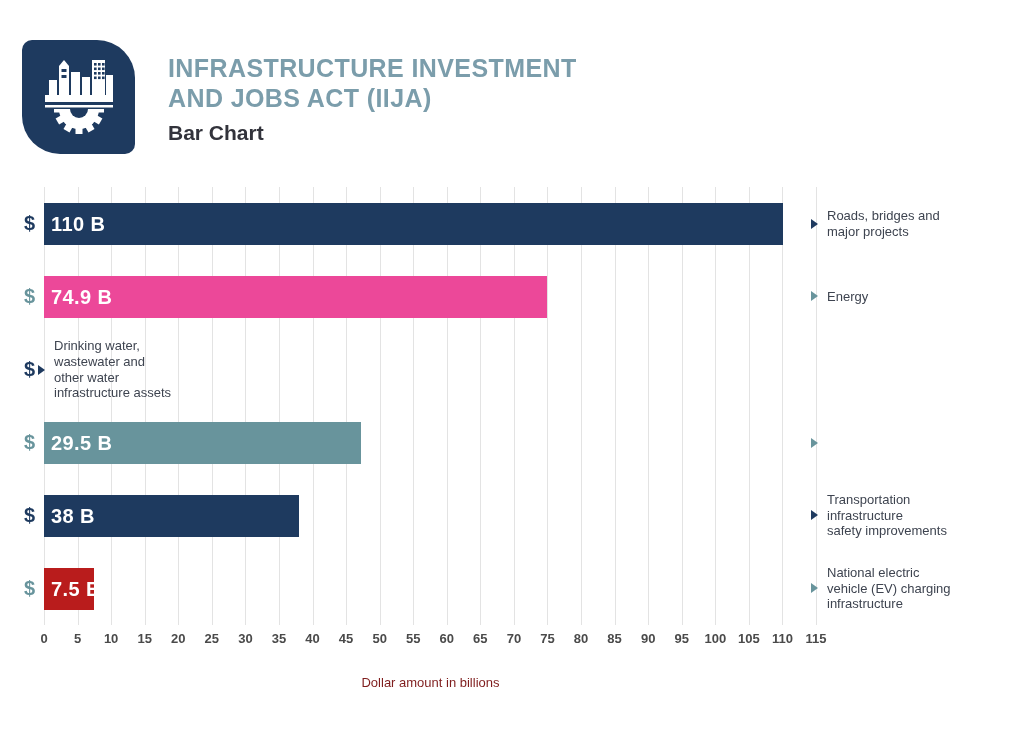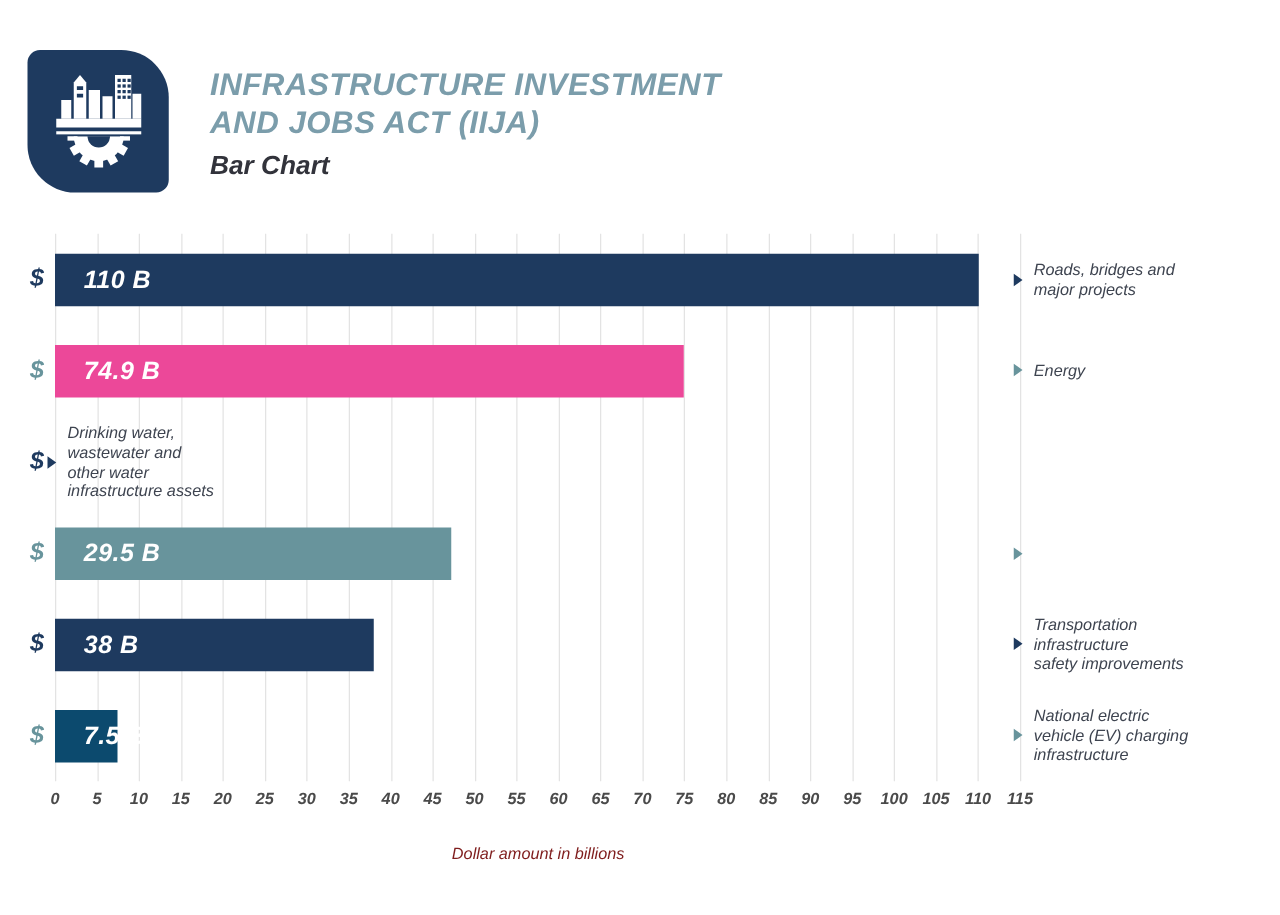--- a/index.html
+++ b/index.html
@@ -1,19 +1,19 @@
 <!DOCTYPE html>
 <html style="--navy: #1E3A5F; --teal: #68949C; --grid: #E3E3E3; --title-color: #7B9DAB; --text: #3E4450; --tick: #4A4A4A;"><head>
 <meta charset="utf-8">
 <style>
   * { margin:0; padding:0; box-sizing:border-box; }
   html,body { background:#fff; }
   .page {
     position:relative; width:1024px; height:732px; background:#fff;
-    font-family:"Liberation Sans", sans-serif; overflow:hidden;font-style:italic;
+    font-family:"Liberation Sans", sans-serif; overflow:hidden;
   }
 
   
   .logo {
     position:absolute; left:22px; top:40px; width:113px; height:114px;
     background:var(--navy,#1E3A5F);
     border-radius:10px 38px 10px 38px;
   }
   .logo svg { position:absolute; left:0; top:0; width:113px; height:114px; }
   .titles { position:absolute; left:168px; top:53px; width:480px; }
@@ -27,21 +27,21 @@
   .gridlines { position:absolute; left:44px; top:187px; width:773px; height:438px; }
   .gridline { position:absolute; top:0; bottom:0; width:1px; background:var(--grid,#E3E3E3); }
 
   .rows { position:absolute; left:24px; top:187px; width:990px; height:438px; display:flex; flex-direction:column; }
   .row { height:73px; display:flex; align-items:center; }
   .dollar { width:20px; font-size:20px; font-weight:700; }
   .track { position:relative; width:773px; height:42px; }
   .bar { position:absolute; left:0; top:0; height:42px; }
   .bar-value {
     position:absolute; left:7px; top:0; line-height:42px; white-space:nowrap;
-    color:#fff; font-size:20px; font-weight:700; letter-spacing:0.4px;margin-left:16px;
+    color:#fff; font-size:20px; font-weight:700; letter-spacing:0.4px;
   }
   .anno { display:flex; align-items:center; margin-left:-6px; }
   .arrow {
     width:0; height:0; flex:0 0 auto;
     border-top:5px solid transparent; border-bottom:5px solid transparent;
     border-left:7px solid var(--navy,#1E3A5F);
   }
   .cat-label { margin-left:9px; font-size:13px; line-height:15.8px; color:var(--text,#3E4450); }
   .cat-label div { white-space:nowrap; }
 
@@ -207,21 +207,21 @@
           <div class="cat-label">
             <div class="">Transportation</div>
             <div class="">infrastructure</div>
             <div class="">safety improvements</div>
           </div>
         </div>
       </div>
       <div class="row">
         <div class="dollar" style="color: rgb(104, 148, 156);">$</div>
         <div class="track">
-          <div class="bar" style="width: 6.52174%; background: #0c4a6e;">
+          <div class="bar" style="width: 6.52174%; background: #b91c1c;">
             <div class="bar-value">7.5 B</div>
           </div>
         </div>
         <div class="anno">
           <div class="arrow" style="border-left-color: rgb(104, 148, 156);"></div>
           <div class="cat-label">
             <div class="">National electric</div>
             <div class="">vehicle (EV) charging</div>
             <div class="">infrastructure</div>
           </div>

